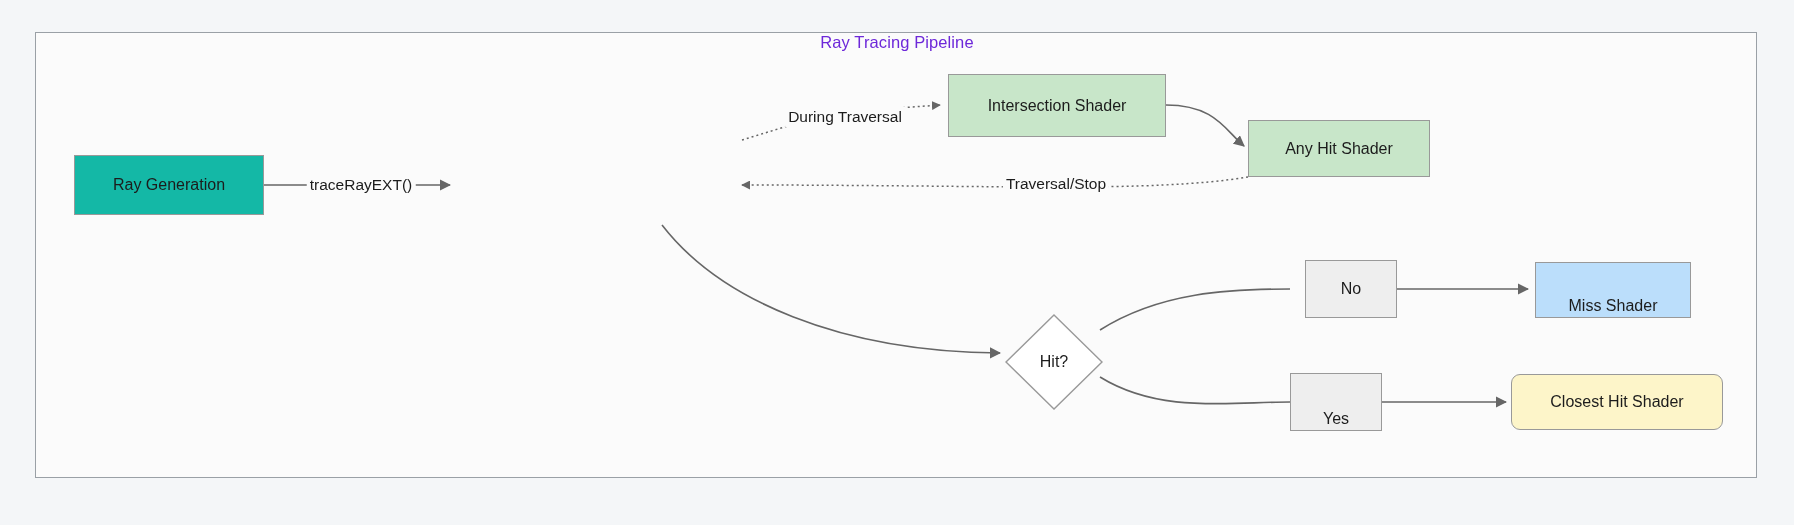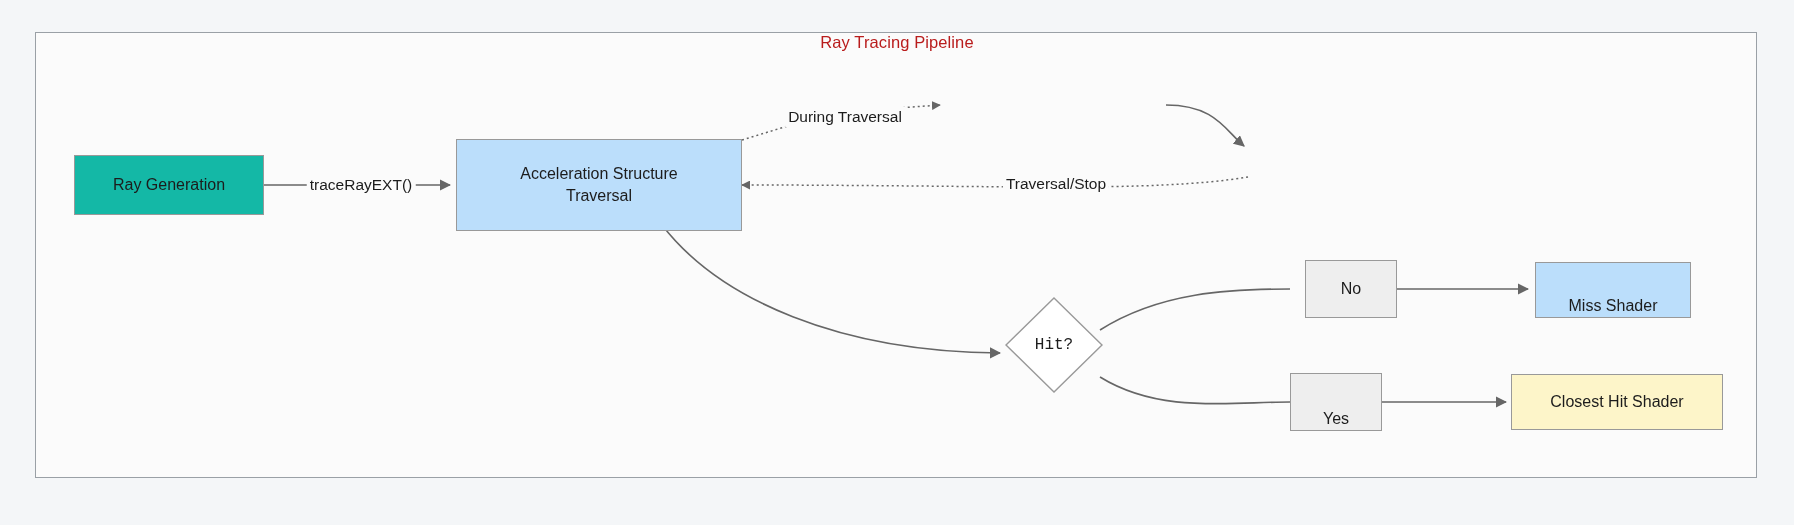--- a/index.html
+++ b/index.html
@@ -34,21 +34,21 @@
     height: 525px;
     pointer-events: none;
   }
   .subgraph-title {
     position: absolute;
     left: 0;
     top: 33px;
     width: 1794px;
     text-align: center;
     font-size: 16.5px;
-    color: #b91c1c;
+    color: #6d28d9;
     letter-spacing: .1px;
   }
   .node {
     position: absolute;
     box-sizing: border-box;
     display: flex;
     align-items: center;
     justify-content: center;
     text-align: center;
     font-size: 16px;
@@ -120,47 +120,49 @@
 
     <path d="M 1100 377 C 1160 414 1230 402 1290 402" fill="none" stroke="#666666" stroke-width="1.6"></path>
 
     <path d="M 1382 402 L 1506 402" fill="none" stroke="#666666" stroke-width="1.6" marker-end="url(#arrow)"></path>
   </svg>
 
   <div class="node pink" style="left:74px; top:155px; width:190px; height:60px;">
     <span>Ray Generation</span>
   </div>
 
-  <div class="node blue" style="left:456px; top:139px; width:286px; height:92px; flex-direction:column;">
-    <span>Acceleration Structure</span>
-    <span>Traversal</span>
+
+  <div class="node green" style="left:948px; top:74px; width:218px; height:63px;">
+    <span>Intersection Shader</span>
   </div>
 
+  <div class="node green" style="left:1248px; top:120px; width:182px; height:57px;">
+    <span>Any Hit Shader</span>
+  </div>
 
-
-  <div class="diamond-wrap" style="left:1005px; top:297px; width:98px; height:96px;font-family:Liberation Mono, monospace;">
+  <div class="diamond-wrap" style="left:1005px; top:314px; width:98px; height:96px;">
     <svg width="98" height="96" viewBox="0 0 98 96">
       <polygon points="49,1 97,48 49,95 1,48" fill="#ffffff" stroke="#999999" stroke-width="1.4"></polygon>
     </svg>
     <span class="diamond-label">Hit?</span>
   </div>
 
   <div class="node grey" style="left:1290px; top:260px; width:92px; height:58px;margin-left:15px;">
     <span>No</span>
   </div>
 
   <div class="node grey" style="left:1290px; top:373px; width:92px; height:58px;align-items:flex-end;">
     <span>Yes</span>
   </div>
 
   <div class="node blue" style="left:1535px; top:262px; width:156px; height:56px;align-items:flex-end;">
     <span>Miss Shader</span>
   </div>
 
-  <div class="node yellow" style="left:1511px; top:374px; width:212px; height:56px;">
+  <div class="node yellow" style="left:1511px; top:374px; width:212px; height:56px;border-radius:9px;">
     <span>Closest Hit Shader</span>
   </div>
 
   <div class="edge-label" style="left:361px; top:185px;text-align:center;">traceRayEXT()</div>
 
   <div class="edge-label" style="left:845px; top:105px;margin-top:12px;">During Traversal</div>
 
   <div class="edge-label" style="left:1056px; top:184px;">Traversal/Stop</div>
 
 </div>

